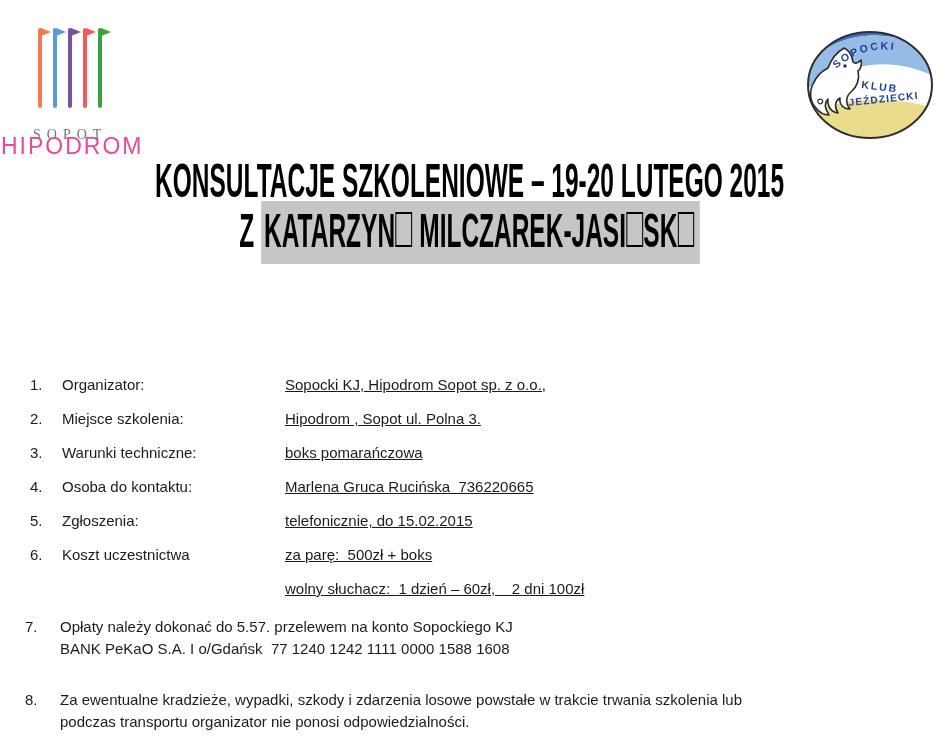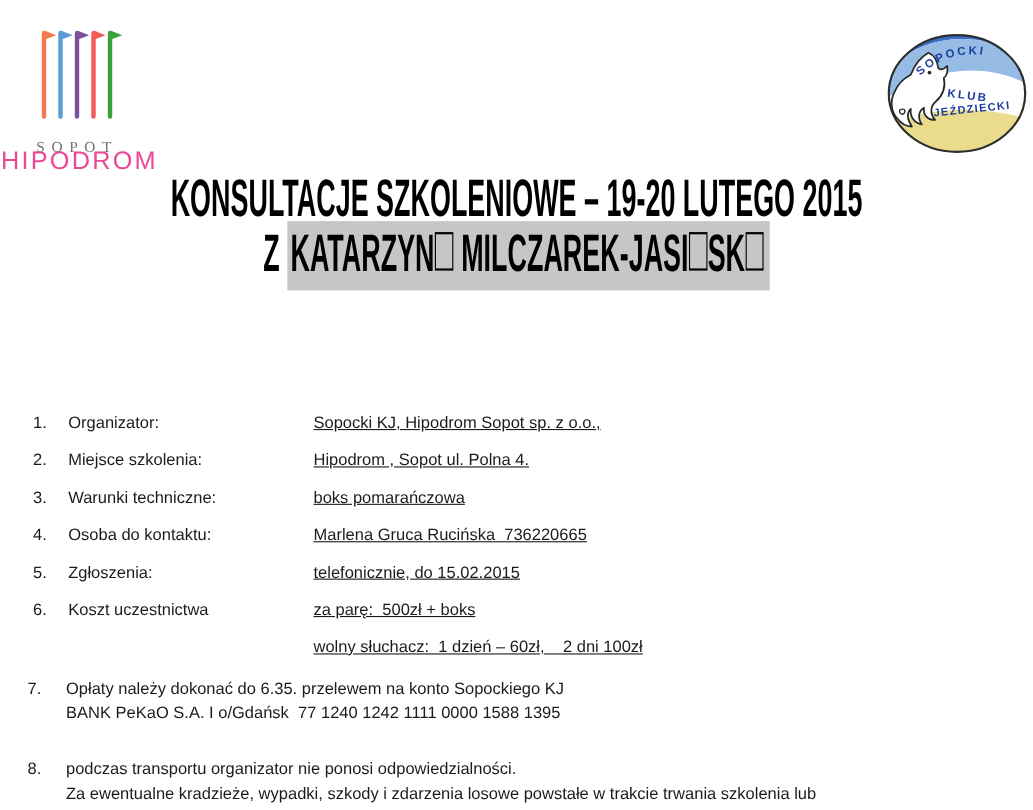--- a/index.html
+++ b/index.html
@@ -122,21 +122,21 @@
 
   <div class="list-block">
     <div class="row">
       <span class="num">1.</span>
       <span class="label">Organizator:</span>
       <span class="val">Sopocki KJ, Hipodrom Sopot sp. z o.o.,</span>
     </div>
     <div class="row">
       <span class="num">2.</span>
       <span class="label">Miejsce szkolenia:</span>
-      <span class="val">Hipodrom , Sopot ul. Polna 4.</span>
+      <span class="val">Hipodrom , Sopot ul. Polna 3.</span>
     </div>
     <div class="row">
       <span class="num">3.</span>
       <span class="label">Warunki techniczne:</span>
       <span class="val">boks pomarańczowa</span>
     </div>
     <div class="row">
       <span class="num">4.</span>
       <span class="label">Osoba do kontaktu:</span>
       <span class="val">Marlena Gruca Rucińska  736220665</span>
@@ -153,24 +153,24 @@
     </div>
     <div class="row">
       <span class="num"></span>
       <span class="label"></span>
       <span class="val">wolny słuchacz:  1 dzień – 60zł,    2 dni 100zł</span>
     </div>
 
     <div class="paras">
       <div class="para">
         <span class="num">7.</span>
-        <div class="para-line">Opłaty należy dokonać do 6.35. przelewem na konto Sopockiego KJ</div>
-        <div class="para-line">BANK PeKaO S.A. I o/Gdańsk  77 1240 1242 1111 0000 1588 1395</div>
+        <div class="para-line">Opłaty należy dokonać do 5.57. przelewem na konto Sopockiego KJ</div>
+        <div class="para-line">BANK PeKaO S.A. I o/Gdańsk  77 1240 1242 1111 0000 1588 1608</div>
       </div>
       <div class="para">
         <span class="num">8.</span>
+        <div class="para-line">Za ewentualne kradzieże, wypadki, szkody i zdarzenia losowe powstałe w trakcie trwania szkolenia lub</div>
         <div class="para-line">podczas transportu organizator nie ponosi odpowiedzialności.</div>
-        <div class="para-line">Za ewentualne kradzieże, wypadki, szkody i zdarzenia losowe powstałe w trakcie trwania szkolenia lub</div>
       </div>
     </div>
   </div>
 
 </div>
 
 </body></html>

